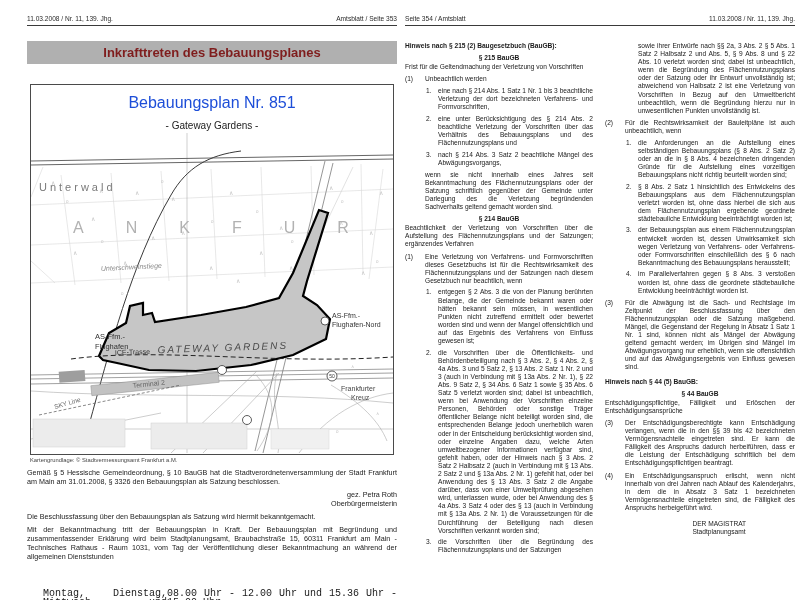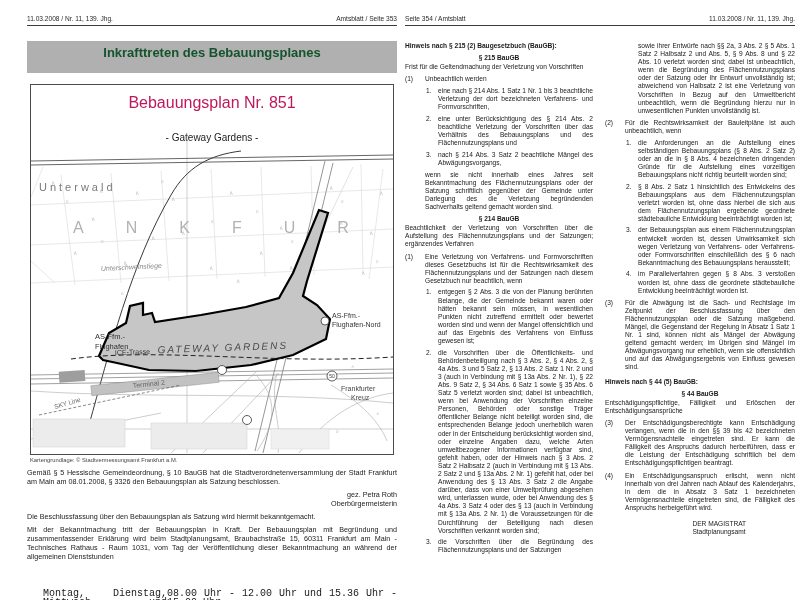--- a/index.html
+++ b/index.html
@@ -15,30 +15,30 @@
 
   .page-header {
     position:absolute; top:15px; left:0; right:0;
     display:flex; justify-content:space-between;
     font-size:6.6px; padding-bottom:3px; border-bottom:0.8px solid #3a3a3a;
     color:#2a2a2a;
   }
 
   
   .title-bar {
-    position:absolute; top:41px; left:0; width:100%; height:32px;
+    position:absolute; top:41px; left:0; width:100%; height:23px;
     background:#b0b0b0; text-align:center; line-height:23px;
-    font-weight:bold; font-size:13px; color:#14532d;
+    font-weight:bold; font-size:13px; color:#7f1d1d;
   }
   .map-box {
     position:absolute; top:84px; left:3px; width:362px; height:369px;
     border:1px solid #4a4a4a; background:#fff; overflow:hidden;
   }
-  .map-title   { text-align:center; font-size:16px; margin-top:9px; color:#be185d; }
-  .map-subtitle{ text-align:center; font-size:10px; margin-top:20px; color:#222; }
+  .map-title   { text-align:center; font-size:16px; margin-top:9px; color:#1d4ed8; }
+  .map-subtitle{ text-align:center; font-size:10px; margin-top:8px; color:#222; }
   .map-svg { position:absolute; left:0; top:48px; width:362px; height:320px; display:block;
              font-family:"Liberation Sans","DejaVu Sans",sans-serif; }
   .map-caption { position:absolute; top:457px; left:3px; font-size:5.8px; color:#444; }
 
   .lp-text { position:absolute; left:0; width:370px; font-size:7.2px; line-height:9px;
              text-align:justify; text-align-last:left; }
   #lp-para1 { top:468px; }
   #lp-sig   { top:490px; text-align:right; text-align-last:right; }
   #lp-para2 { top:512px; }
   #lp-para3 { top:525px; }
@@ -193,21 +193,21 @@
         <text x="102" y="255" font-size="7" fill="#666" transform="rotate(-6 102 255)">Terminal 2</text>
         <text x="24" y="276" font-size="6.5" fill="#666" transform="rotate(-16 24 276)">SKY Line</text>
         <text x="310" y="258" font-size="7" fill="#444">Frankfurter</text>
         <text x="320" y="267" font-size="7" fill="#444">Kreuz</text>
       </g>
     </svg>
   </div>
 
   <div class="map-caption">Kartengrundlage: © Stadtvermessungsamt Frankfurt a.M.</div>
 
-  <div class="lp-text" id="lp-para1">Gemäß § 5 Hessische Gemeindeordnung, § 10 BauGB hat die Stadtverordnetenversammlung der Stadt Frankfurt am Main am 08.01.2008, § 3326 den Bebauungsplan als Satzung beschlossen.</div>
+  <div class="lp-text" id="lp-para1">Gemäß § 5 Hessische Gemeindeordnung, § 10 BauGB hat die Stadtverordnetenversammlung der Stadt Frankfurt am Main am 31.01.2008, § 3326 den Bebauungsplan als Satzung beschlossen.</div>
 
   <div class="lp-text" id="lp-para2">Die Beschlussfassung über den Bebauungsplan als Satzung wird hiermit bekanntgemacht.</div>
 
   <div class="lp-text" id="lp-sig">
     <div>gez. Petra Roth</div>
     <div>Oberbürgermeisterin</div>
   </div>
   <div class="lp-text" id="lp-para3">Mit der Bekanntmachung tritt der Bebauungsplan in Kraft. Der Bebauungsplan mit Begründung und zusammenfassender Erklärung wird beim Stadtplanungsamt, Braubachstraße 15, 60311 Frankfurt am Main - Technisches Rathaus - Raum 1031, vom Tag der Veröffentlichung dieser Bekanntmachung an während der allgemeinen Dienststunden</div>
 
   <div class="lp-text" id="lp-hours">

